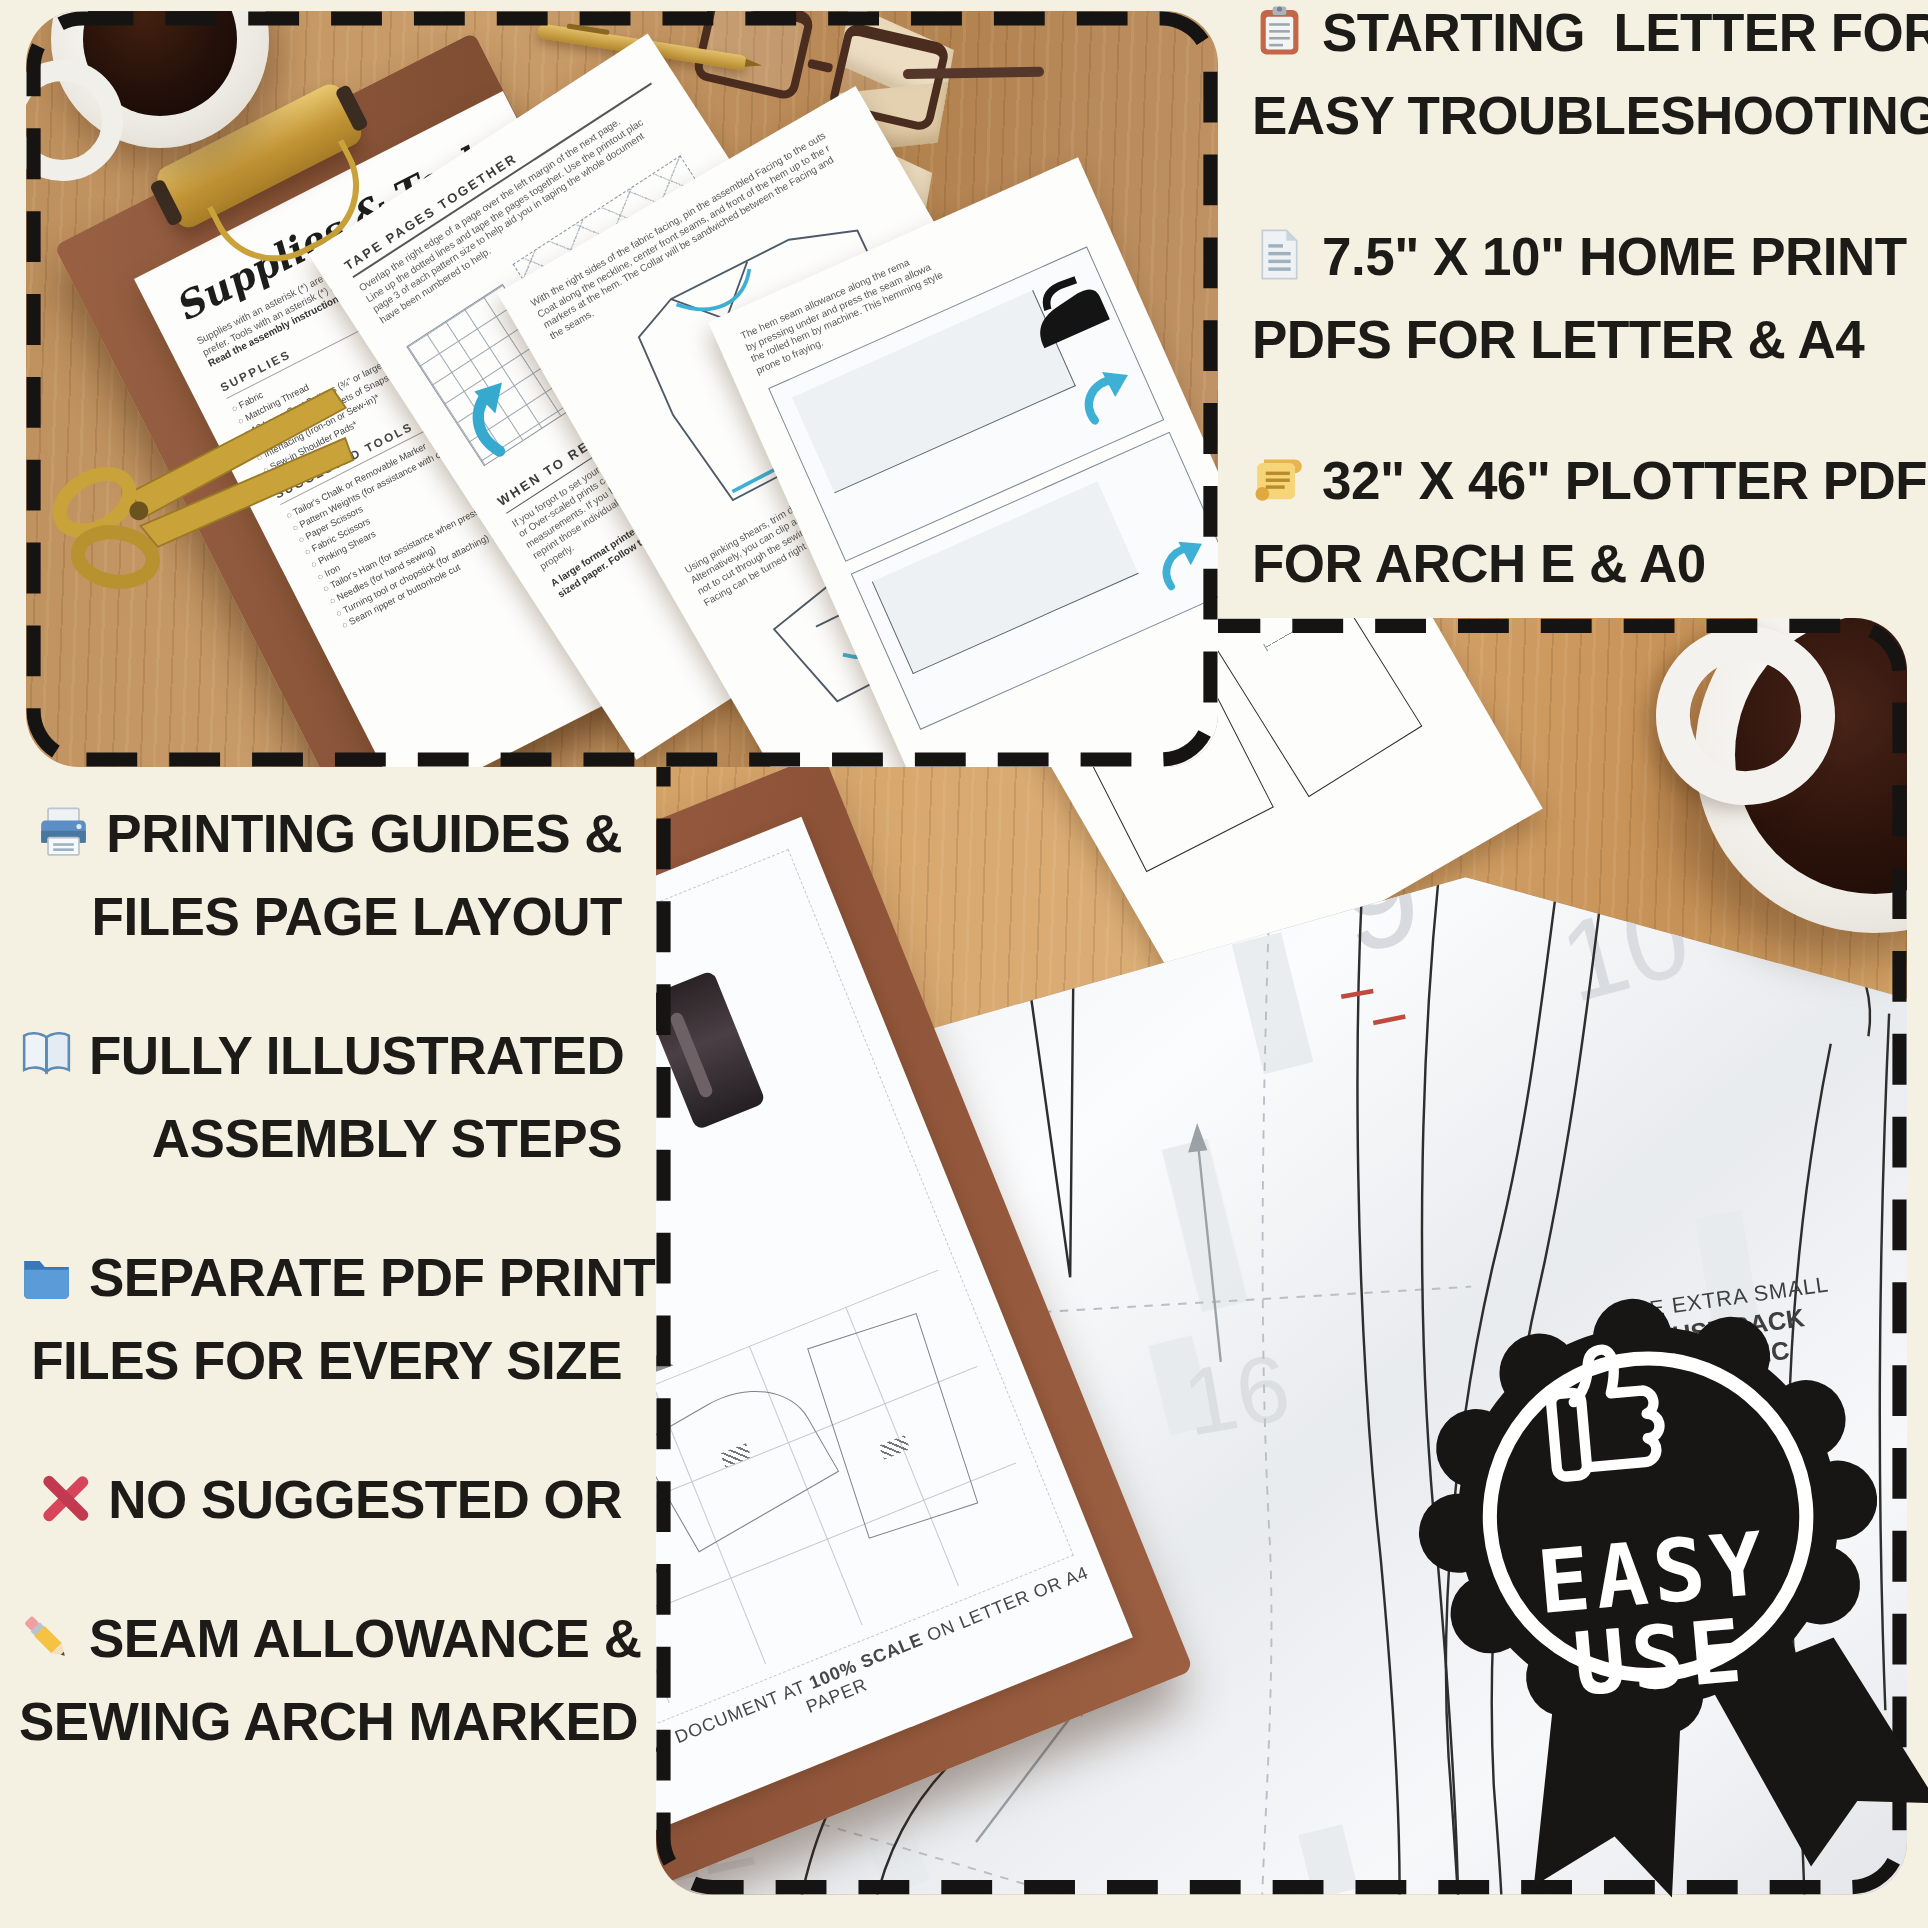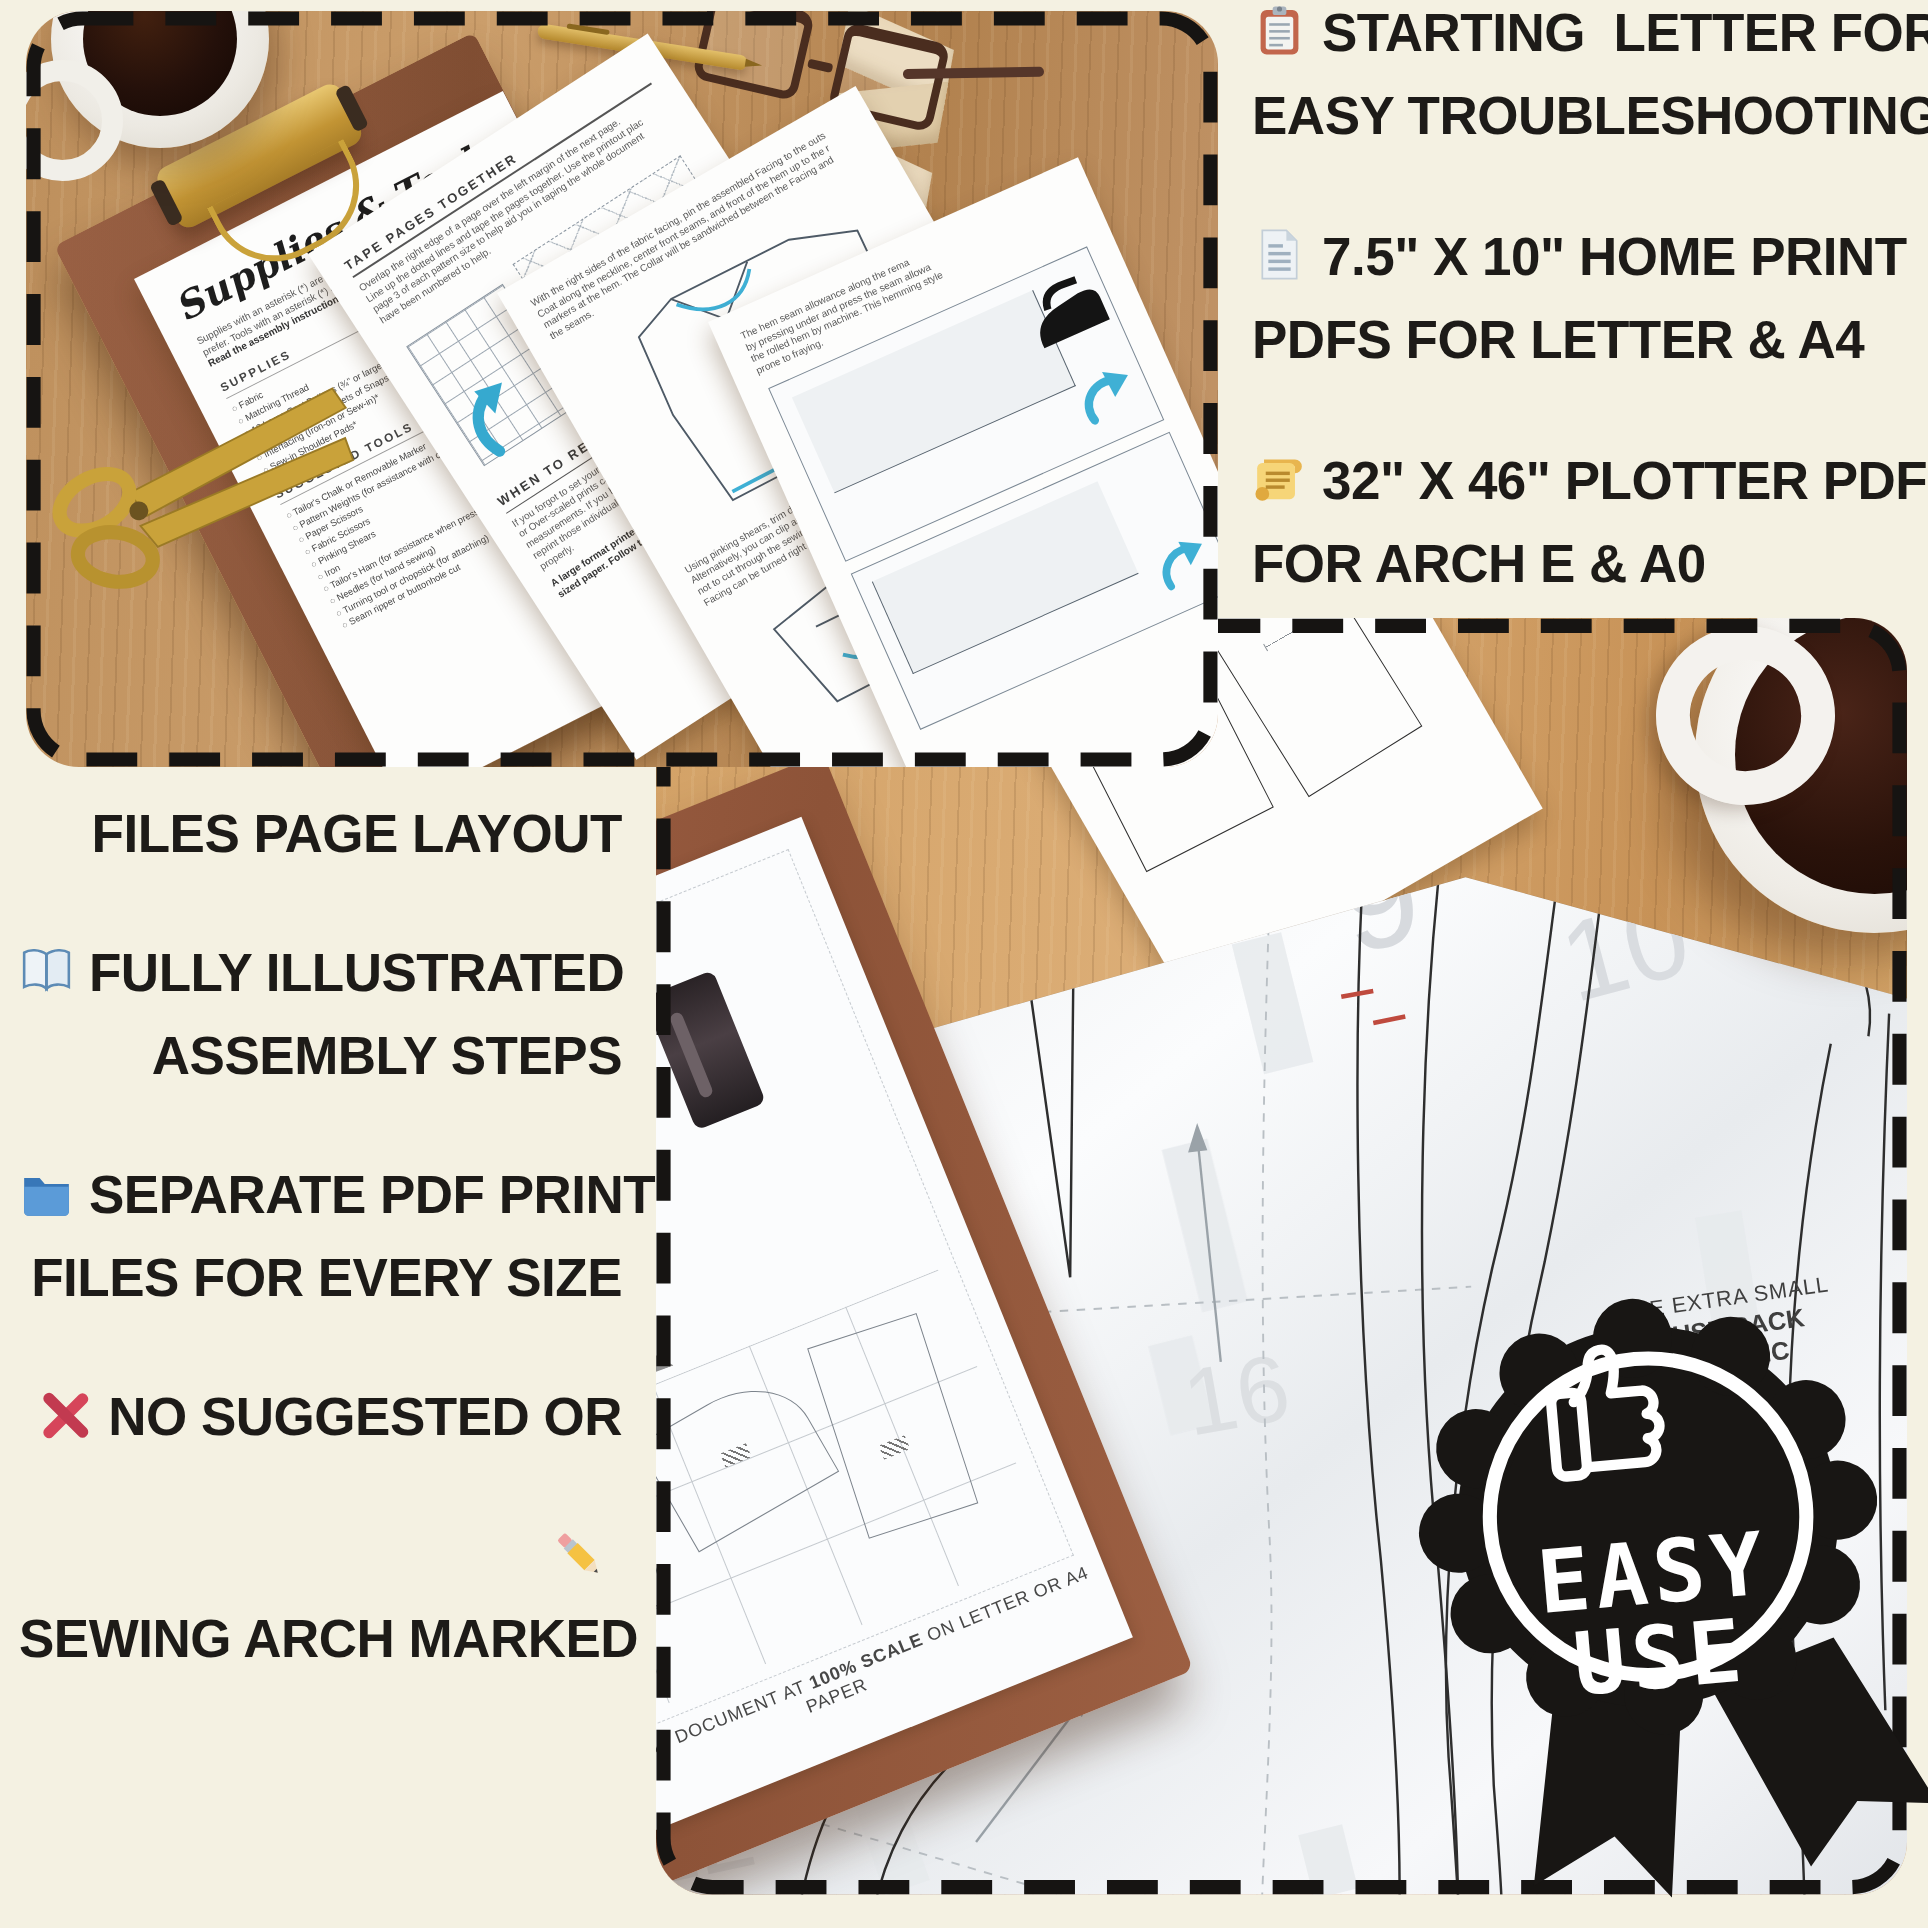--- a/index.html
+++ b/index.html
@@ -389,20 +389,31 @@
             <line x1="16" y1="34" x2="44" y2="34"></line>
             <line x1="16" y1="42" x2="38" y2="42"></line>
           </g>
         </svg><span>32" X 46" PLOTTER PDFS</span></span>
     <span class="feat-line">FOR ARCH E &amp; A0</span>
   </div>
 </div>
 
 <div class="bl-wrap">
   <div class="blk">
+    <span class="feat-line"><svg class="ficon" viewBox="0 0 64 64">
+          <rect x="14" y="4" width="36" height="16" rx="2" fill="#eef2f5" stroke="#b9c4ce" stroke-width="2"></rect>
+          <rect x="6" y="18" width="52" height="26" rx="5" fill="#5b8fc6"></rect>
+          <rect x="6" y="30" width="52" height="14" fill="#49779f"></rect>
+          <circle cx="50" cy="25" r="3" fill="#dfeaf2"></circle>
+          <rect x="14" y="38" width="36" height="20" rx="2" fill="#f6f8fa" stroke="#b9c4ce" stroke-width="2"></rect>
+          <g stroke="#9fb0bf" stroke-width="3">
+            <line x1="20" y1="46" x2="44" y2="46"></line>
+            <line x1="20" y1="52" x2="44" y2="52"></line>
+          </g>
+        </svg><span>PRINTING GUIDES &amp;</span></span>
     <span class="feat-line">FILES PAGE LAYOUT</span>
   </div>
   <div class="blk">
     <span class="feat-line"><svg class="ficon" viewBox="0 0 64 64">
           <path d="M32,12 C24,6 12,6 6,10 v40 c8,-4 20,-4 26,2 z" fill="#eef3f7" stroke="#5d8bb5" stroke-width="3"></path>
           <path d="M32,12 C40,6 52,6 58,10 v40 c-8,-4 -20,-4 -26,2 z" fill="#e3ecf3" stroke="#5d8bb5" stroke-width="3"></path>
           <line x1="32" y1="12" x2="32" y2="54" stroke="#5d8bb5" stroke-width="3"></line>
         </svg><span>FULLY ILLUSTRATED</span></span>
     <span class="feat-line">ASSEMBLY STEPS</span>
   </div>
@@ -421,21 +432,21 @@
   </div>
   <div class="blk">
     <span class="feat-line"><svg class="ficon" viewBox="0 0 64 64">
           <g transform="rotate(45 32 32)">
             <rect x="2" y="26" width="13" height="13" rx="3" fill="#ef9f9f"></rect>
             <rect x="14" y="25" width="8" height="15" fill="#b9c4ce"></rect>
             <rect x="21" y="24" width="28" height="17" fill="#f5c243"></rect>
             <polygon points="49,24 62,32 49,41" fill="#f3dfc0"></polygon>
             <polygon points="58,29.5 62,32 58,34.5" fill="#4a4a4a"></polygon>
           </g>
-        </svg></span>
+        </svg><span>SEAM ALLOWANCE &amp;</span></span>
     <span class="feat-line">SEWING ARCH MARKED</span>
   </div>
 </div>
 
 <div id="badge">
   <svg width="584" height="716" viewBox="0 0 620 760">
     <g>
       <polygon points="200,470 330,505 300,725 245,655 155,700" fill="#181614"></polygon>
       <polygon points="360,505 495,465 590,650 505,640 450,705" fill="#181614"></polygon>
     </g>

